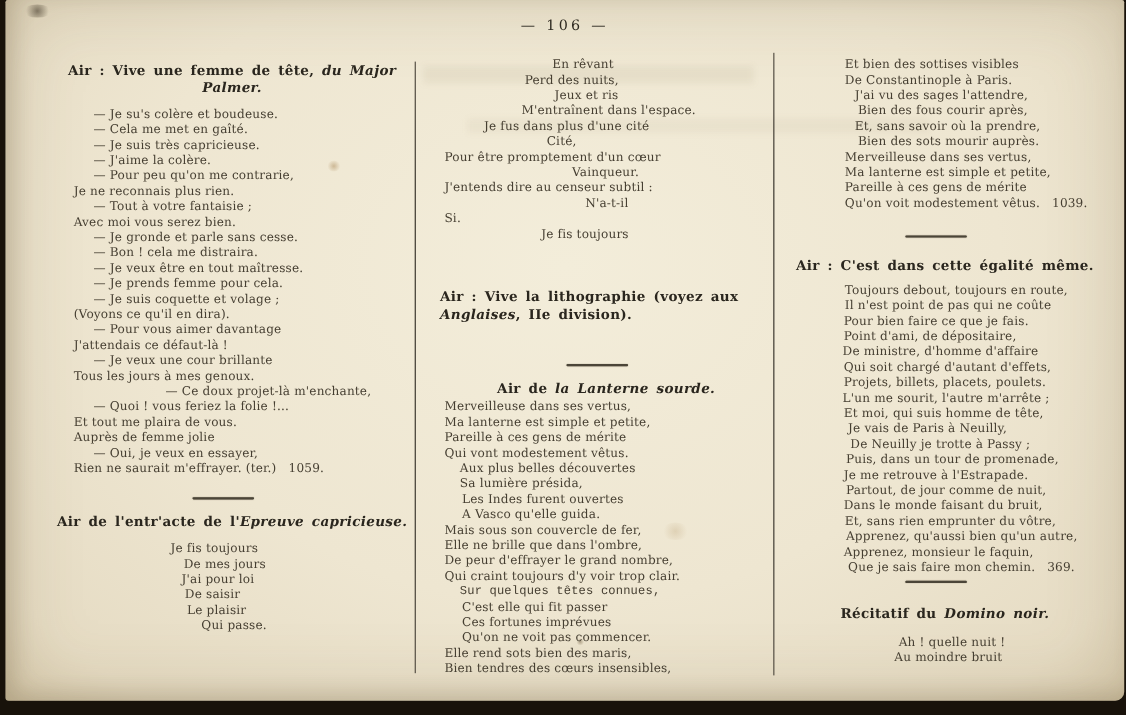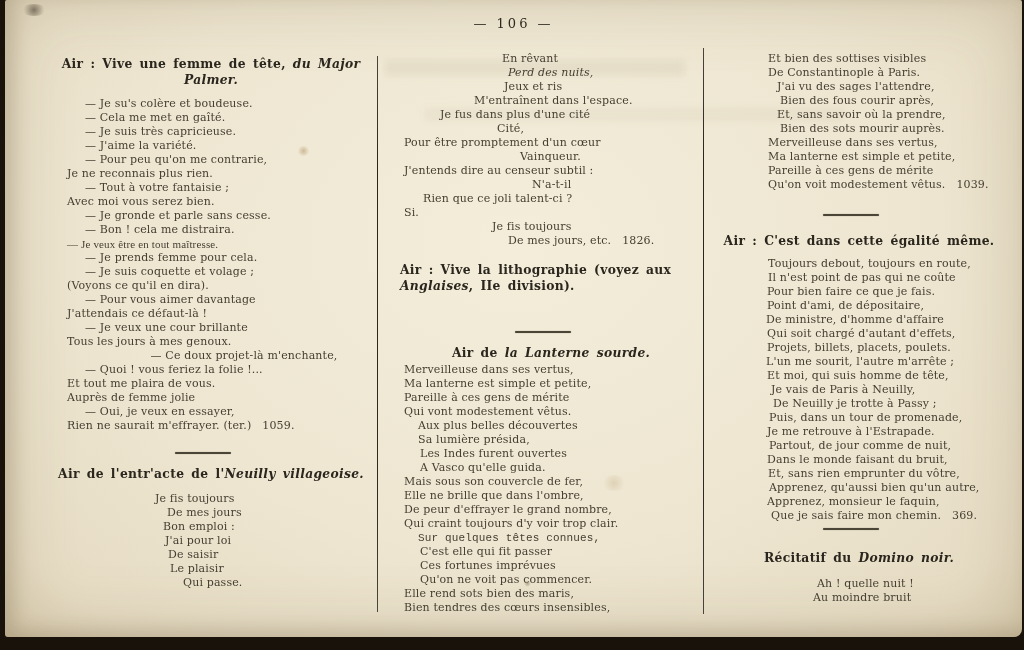--- a/index.html
+++ b/index.html
@@ -69,73 +69,70 @@
 
   <div class="vrule vrule1"></div>
   <div class="vrule vrule2"></div>
 
   <div class="col col-left">
     <div class="sect title" style="top:56px;"><span>Air : Vive une femme de tête, </span><span class="it">du Major Palmer.</span></div>
     <div class="sect verse" style="top:97px;padding-left:32px;">
         <div class="vline" style="margin-left: 18px;">— Je su's colère et boudeuse.</div>
         <div class="vline" style="margin-left: 18px;">— Cela me met en gaîté.</div>
         <div class="vline" style="margin-left: 18px;">— Je suis très capricieuse.</div>
-        <div class="vline" style="margin-left: 18px;">— J'aime la variété.</div>
+        <div class="vline" style="margin-left: 18px;">— J'aime la colère.</div>
         <div class="vline" style="margin-left: 18px;">— Pour peu qu'on me contrarie,</div>
         <div class="vline">Je ne reconnais plus rien.</div>
         <div class="vline" style="margin-left: 18px;">— Tout à votre fantaisie ;</div>
         <div class="vline">Avec moi vous serez bien.</div>
         <div class="vline" style="margin-left: 18px;">— Je gronde et parle sans cesse.</div>
         <div class="vline" style="margin-left: 18px;">— Bon ! cela me distraira.</div>
-        <div class="vline" style=" font-family: Liberation Serif, serif;">— Je veux être en tout maîtresse.</div>
+        <div class="vline" style="margin-left: 18px;">— Je veux être en tout maîtresse.</div>
         <div class="vline" style="margin-left: 18px;">— Je prends femme pour cela.</div>
         <div class="vline" style="margin-left: 18px;">— Je suis coquette et volage ;</div>
         <div class="vline">(Voyons ce qu'il en dira).</div>
         <div class="vline" style="margin-left: 18px;">— Pour vous aimer davantage</div>
         <div class="vline">J'attendais ce défaut-là !</div>
         <div class="vline" style="margin-left: 18px;">— Je veux une cour brillante</div>
         <div class="vline">Tous les jours à mes genoux.</div>
         <div class="vline" style="margin-left: 18px; text-align: center;">— Ce doux projet-là m'enchante,</div>
         <div class="vline" style="margin-left: 18px;">— Quoi ! vous feriez la folie !...</div>
         <div class="vline">Et tout me plaira de vous.</div>
         <div class="vline">Auprès de femme jolie</div>
         <div class="vline" style="margin-left: 18px;">— Oui, je veux en essayer,</div>
         <div class="vline">Rien ne saurait m'effrayer. (ter.)&nbsp;&nbsp;&nbsp;1059.</div>
       </div>
     <div class="sect" style="top:452px;">
       <div class="rule"></div>
     </div>
-    <div class="sect title" style="top:466px;"><span>Air de l'entr'acte de l'</span><span class="it">Neuilly villageoise.</span></div>
+    <div class="sect title" style="top:466px;"><span>Air de l'entr'acte de l'</span><span class="it">Epreuve capricieuse.</span></div>
     <div class="sect verse" style="top:492px;">
         <div class="vline" style="margin-left: 120px;">Je fis toujours</div>
         <div class="vline" style="margin-left: 132px;">De mes jours</div>
-        <div class="vline" style="margin-left: 128px;">Bon emploi :</div>
         <div class="vline" style="margin-left: 130px;">J'ai pour loi</div>
         <div class="vline" style="margin-left: 133px;">De saisir</div>
         <div class="vline" style="margin-left: 135px;">Le plaisir</div>
         <div class="vline" style="margin-left: 148px;">Qui passe.</div>
       </div>
   </div>
 
   <div class="col col-mid">
     <div class="sect verse" style="top:52px;padding-left:14px;">
         <div class="vline" style="margin-left: 98px;">En rêvant</div>
-        <div class="vline" style="margin-left: 104px; font-style: italic;">Perd des nuits,</div>
+        <div class="vline" style="margin-left: 73px;">Perd des nuits,</div>
         <div class="vline" style="margin-left: 100px;">Jeux et ris</div>
         <div class="vline" style="margin-left: 70px;">M'entraînent dans l'espace.</div>
         <div class="vline" style="margin-left: 36px;">Je fus dans plus d'une cité</div>
         <div class="vline" style="margin-left: 93px;">Cité,</div>
         <div class="vline">Pour être promptement d'un cœur</div>
         <div class="vline" style="margin-left: 116px;">Vainqueur.</div>
         <div class="vline">J'entends dire au censeur subtil :</div>
         <div class="vline" style="margin-left: 128px;">N'a-t-il</div>
-        <div class="vline" style="margin-left: 19px;">Rien que ce joli talent-ci ?</div>
         <div class="vline" style="">Si.</div>
         <div class="vline" style="margin-left: 88px;">Je fis toujours</div>
-        <div class="vline" style="margin-left: 104px;">De mes jours, etc.&nbsp;&nbsp;&nbsp;1826.</div>
       </div>
     <div class="sect title title-left" style="top:262px;"><span>Air : Vive la lithographie (voyez aux </span><span class="it">Anglaises</span><span>, IIe division).</span></div>
     <div class="sect" style="top:331px;">
       <div class="rule"></div>
     </div>
     <div class="sect title" style="top:345px;"><span>Air de </span><span class="it">la Lanterne sourde.</span></div>
     <div class="sect verse" style="top:363px;padding-left:14px;">
         <div class="vline">Merveilleuse dans ses vertus,</div>
         <div class="vline">Ma lanterne est simple et petite,</div>
         <div class="vline">Pareille à ces gens de mérite</div>

